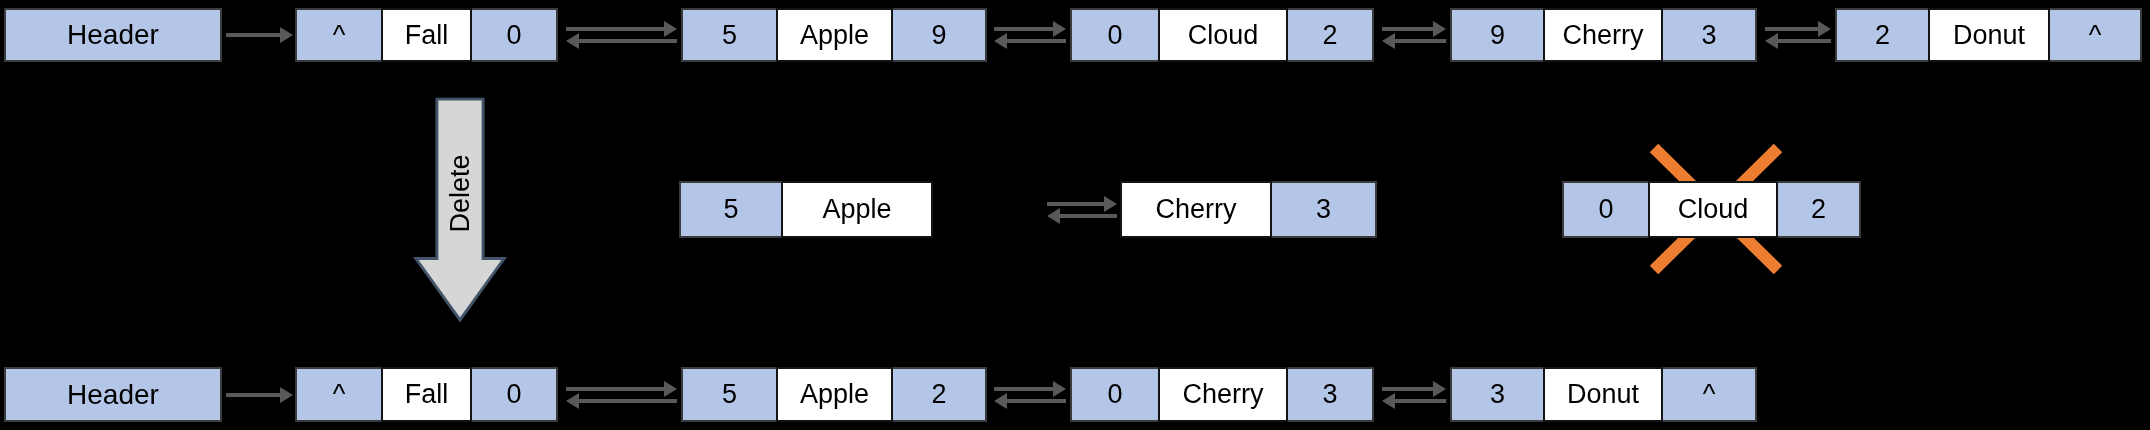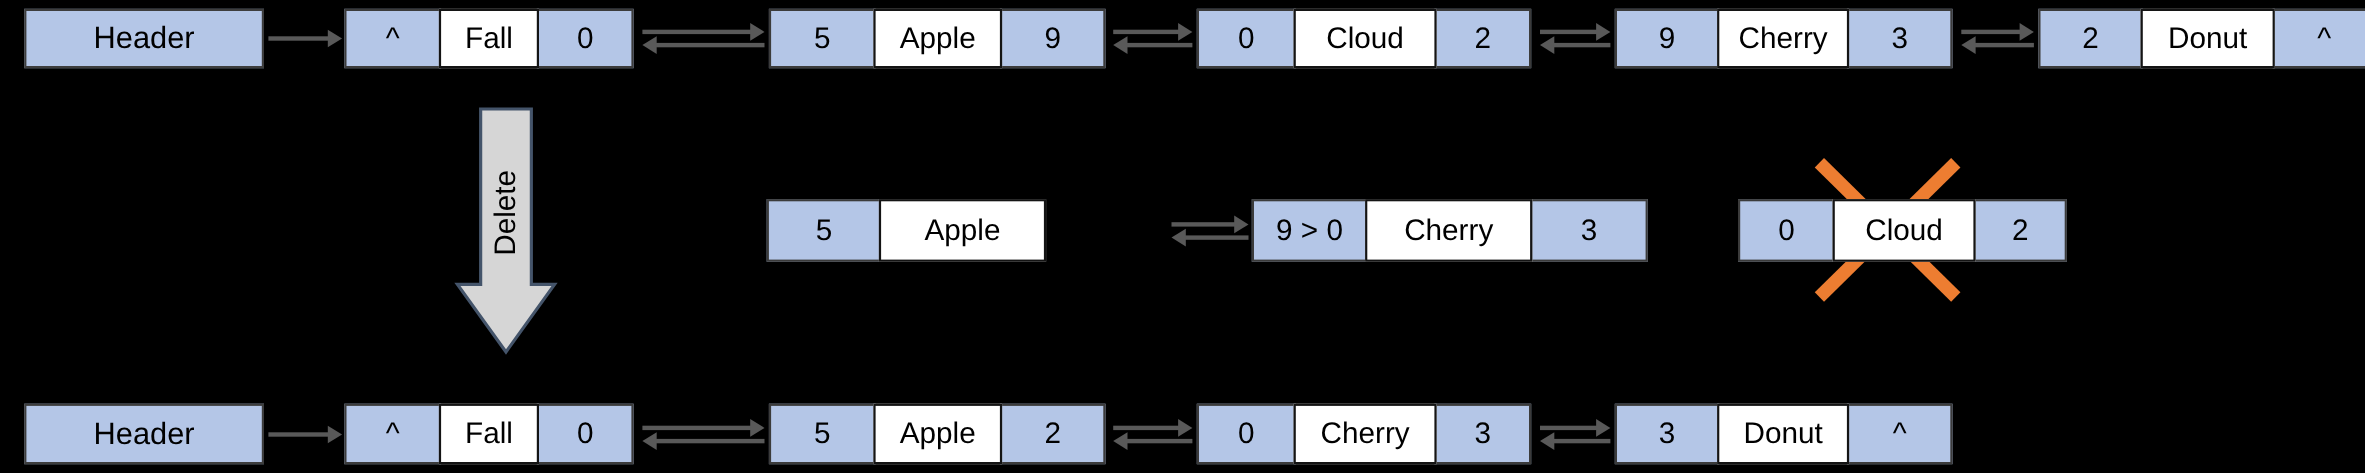--- a/index.html
+++ b/index.html
@@ -4,21 +4,21 @@
 <style>
   html,body{margin:0;padding:0;background:#000;}
   #canvas{
     position:relative;
     width:2150px;height:430px;
     background:var(--background,#000);
     font-family:"Liberation Sans", sans-serif;
     color:#000;
     overflow:hidden;
   }
-  .row{position:absolute;left:18px;width:1846px;height:55px;padding-left:23px;}
+  .row{position:absolute;left:0;width:1846px;height:55px;padding-left:23px;}
   #row-top{top:8px;height:54px;}
   #row-mid{top:181px;height:57px;}
   #row-bottom{top:367px;height:55px;}
 
   .header-box{
     position:absolute;left:4px;top:0;width:218px;height:100%;
     background:var(--cell-blue,#b4c6e7);
     border:2px solid #3d3d3d;box-sizing:border-box;
     display:flex;align-items:center;justify-content:center;
     font-size:28px;
@@ -159,21 +159,20 @@
     <div class="dlink" style="left:1047px;width:70px;">
       <div class="dl-top">
           <i class="ah-r"></i>
         </div>
       <div class="dl-bot">
           <i class="ah-l"></i>
         </div>
     </div>
 
     <div class="node" style="left:1120px;">
-      <div class="cell blue" style="width:105px;">9 &gt; 0</div>
       <div class="cell data" style="width:152px;">Cherry</div>
       <div class="cell blue" style="width:107px;">3</div>
     </div>
 
     <div class="node" style="left:1562px;">
       <div class="cell blue" style="width:88px;">0</div>
       <div class="cell data" style="width:130px;">Cloud</div>
       <div class="cell blue" style="width:85px;">2</div>
     </div>
   </div>

